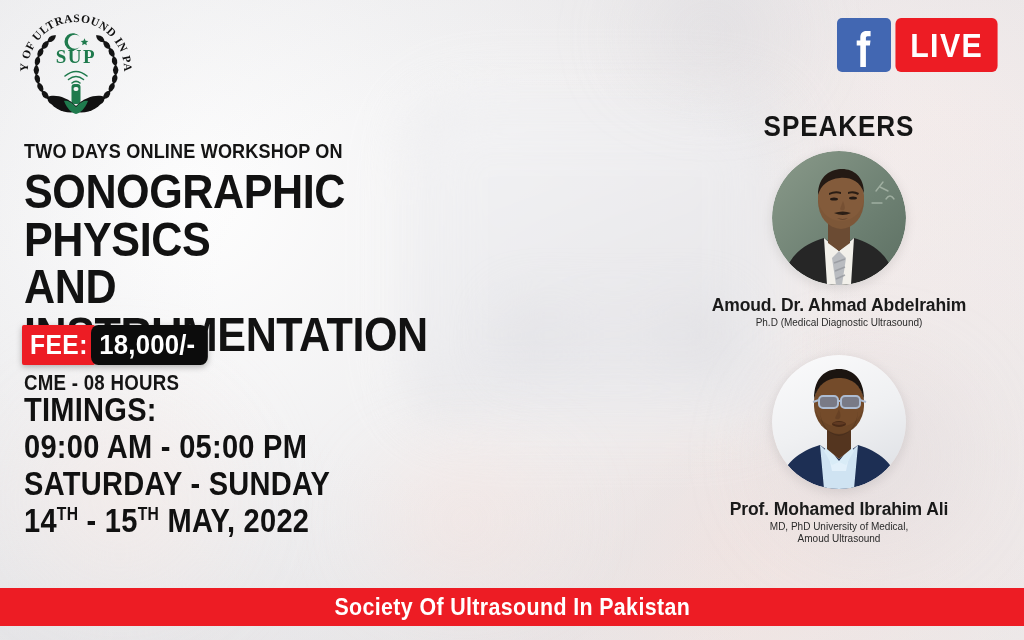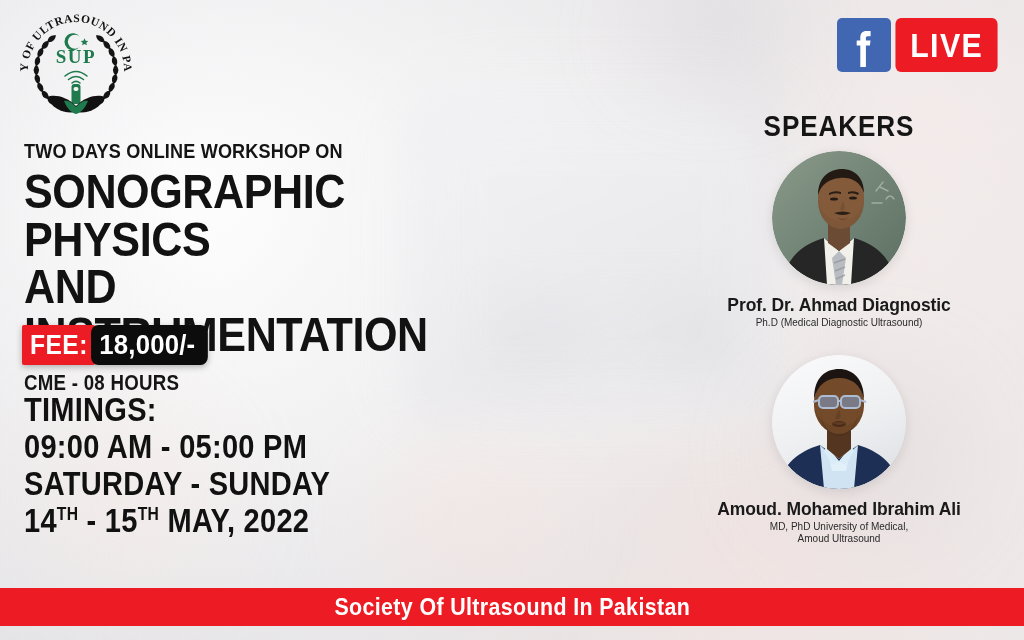--- a/index.html
+++ b/index.html
@@ -523,21 +523,21 @@
             </g>
 
             <path d="M71 50 q3 7 1 9 q-3 1 -4 -1" fill="#6e4a2e" opacity=".6"></path>
             <path d="M62 62 q9 -3 17 0 q-8 4 -17 0z" fill="#2b1e15"></path>
             <path d="M65 67 q6 2 11 0 q-5 3 -11 0z" fill="#4a2f20"></path>
 
             <path d="M52 54 q2 22 17 24 q16 -2 19 -22 q-3 20 -19 22 q-15 -2 -17 -24z" fill="#3a2a1e" opacity=".35"></path>
           </g>
         </svg>
       </div>
-      <div class="sp-name">Prof. Dr. Ahmad Diagnostic</div>
+      <div class="sp-name">Amoud. Dr. Ahmad Abdelrahim</div>
       <div class="sp-sub">
         <span>Ph.D (Medical Diagnostic Ultrasound)</span>
       </div>
     </div>
 
     <div class="speaker-block second">
       <div class="avatar">
         <svg width="134" height="134" viewBox="0 0 134 134" xmlns="http://www.w3.org/2000/svg">
           <defs>
             <clipPath id="clip2">
@@ -580,21 +580,21 @@
             </g>
 
             <path d="M67 54 q3 8 0 10 q-3 1 -4 -1" fill="#5d3a20" opacity=".55"></path>
             <ellipse cx="67" cy="69" rx="7" ry="3" fill="#4a2b18"></ellipse>
             <path d="M60 68 q7 -2 14 0 q-7 4 -14 0z" fill="#6b4227" opacity=".7"></path>
 
             <path d="M48 56 q1 22 19 25 q18 -3 19 -25 q-2 21 -19 24 q-17 -3 -19 -24z" fill="#2e2017" opacity=".30"></path>
           </g>
         </svg>
       </div>
-      <div class="sp-name">Amoud. Mohamed Ibrahim Ali</div>
+      <div class="sp-name">Prof. Mohamed Ibrahim Ali</div>
       <div class="sp-sub">
         <span>MD, PhD University of Medical,</span>
         <span class="sub2">Amoud Ultrasound</span>
       </div>
     </div>
   </div>
 
   <div class="bottom-banner">
     <span class="bb-text">Society Of Ultrasound In Pakistan</span>
   </div>

